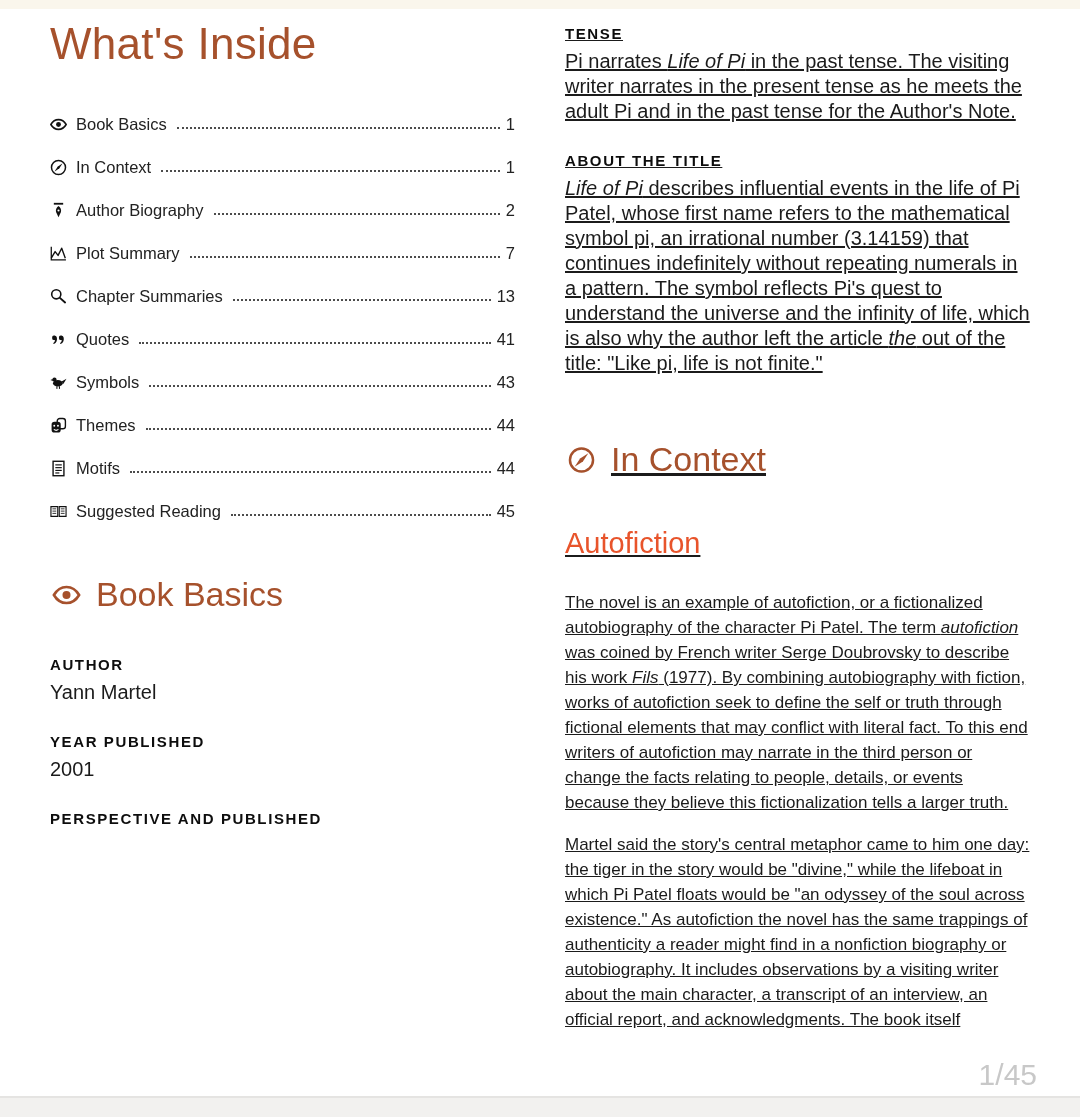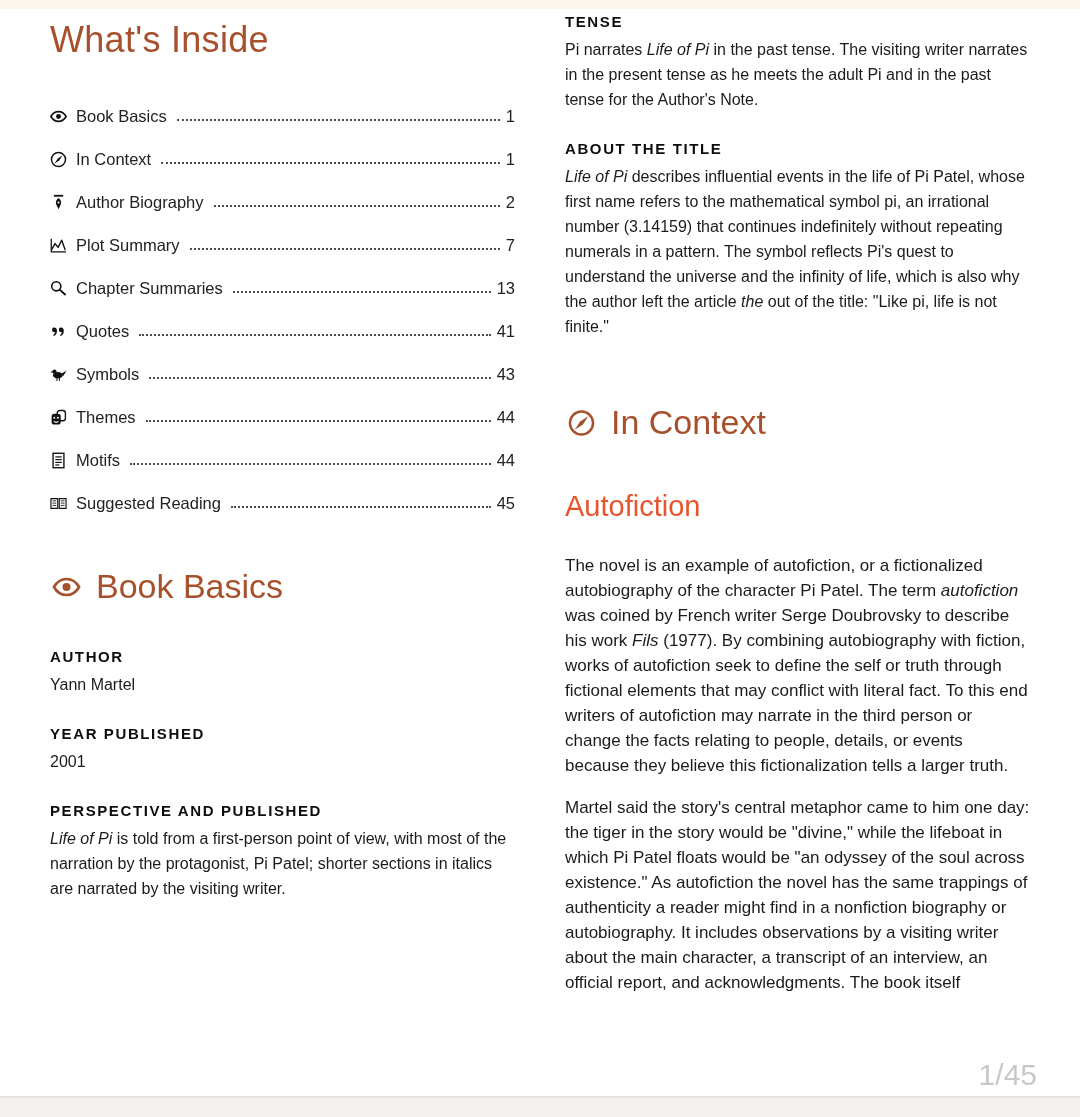--- a/index.html
+++ b/index.html
@@ -12,21 +12,21 @@
     position: relative;
     overflow: hidden;
   }
   .top-band { height: 9px; background: #faf6ec; }
   .page-body { display: flex; padding: 0 50px; gap: 50px; }
   .col { width: 465px; flex: none; }
 
   
   h1.doc-title {
     margin: 10px 0 0 0;
-    font-size: 36px; font-weight: 400; letter-spacing: 0.3px;
+    font-size: 44px; font-weight: 400; letter-spacing: 0.3px;
     color: #a6512c;
   }
   h2.section-heading {
     display: flex; align-items: center; gap: 13px;
     margin: 0; font-size: 34px; font-weight: 400;
     color: #a6512c;
   }
   h2#book-basics-heading { margin-top: 55px; }
   h2#in-context-heading { margin-top: 64px; }
   .h-icon { width: 33px; height: 28px; display: inline-flex; color: #a6512c; flex: none; }
@@ -60,23 +60,23 @@
   
   .field { margin-top: 28px; }
   .field:first-child { margin-top: 0; }
   .col-left .fields { margin-top: 42px; }
   .field-label {
     margin: 0; font-size: 15px; font-weight: 700;
     letter-spacing: 1.6px; color: #0d0d0d;
   }
   .field-value {
     margin: 7px 0 0 0;
-    font-size: 16px; line-height: 25px; color: #1b1b1b;
-  }
-  .col-right { padding-top: 4px; }
+    font-size: 20px; line-height: 25px; color: #1b1b1b;
+  }
+  .col-right { padding-top: 16px; text-decoration: underline; }
 
   
   .paras { margin-top: 30px; }
   .para { margin: 0; font-size: 17px; line-height: 25px; color: #1b1b1b; }
   .para + .para { margin-top: 17px; }
   i { font-style: italic; }
 
   
   .page-indicator {
     position: absolute; right: 43px; bottom: 27px;
@@ -247,21 +247,20 @@
         <div class="field">
           <h4 class="field-label">AUTHOR</h4>
           <p class="field-value"><span>Yann Martel</span></p>
         </div>
         <div class="field">
           <h4 class="field-label">YEAR PUBLISHED</h4>
           <p class="field-value"><span>2001</span></p>
         </div>
         <div class="field">
           <h4 class="field-label">PERSPECTIVE AND PUBLISHED</h4>
-          <p class="field-value"><i>Life of Pi</i><span> is told from a first-person point of view, with most of the narration by the protagonist, Pi Patel; shorter sections in italics are narrated by the visiting writer.</span></p>
         </div>
       </div>
   </div>
 
   <div class="col col-right">
     <div class="fields" id="right-fields">
         <div class="field">
           <h4 class="field-label">TENSE</h4>
           <p class="field-value"><span>Pi narrates </span><i>Life of Pi</i><span> in the past tense. The visiting writer narrates in the present tense as he meets the adult Pi and in the past tense for the Author's Note.</span></p>
         </div>

